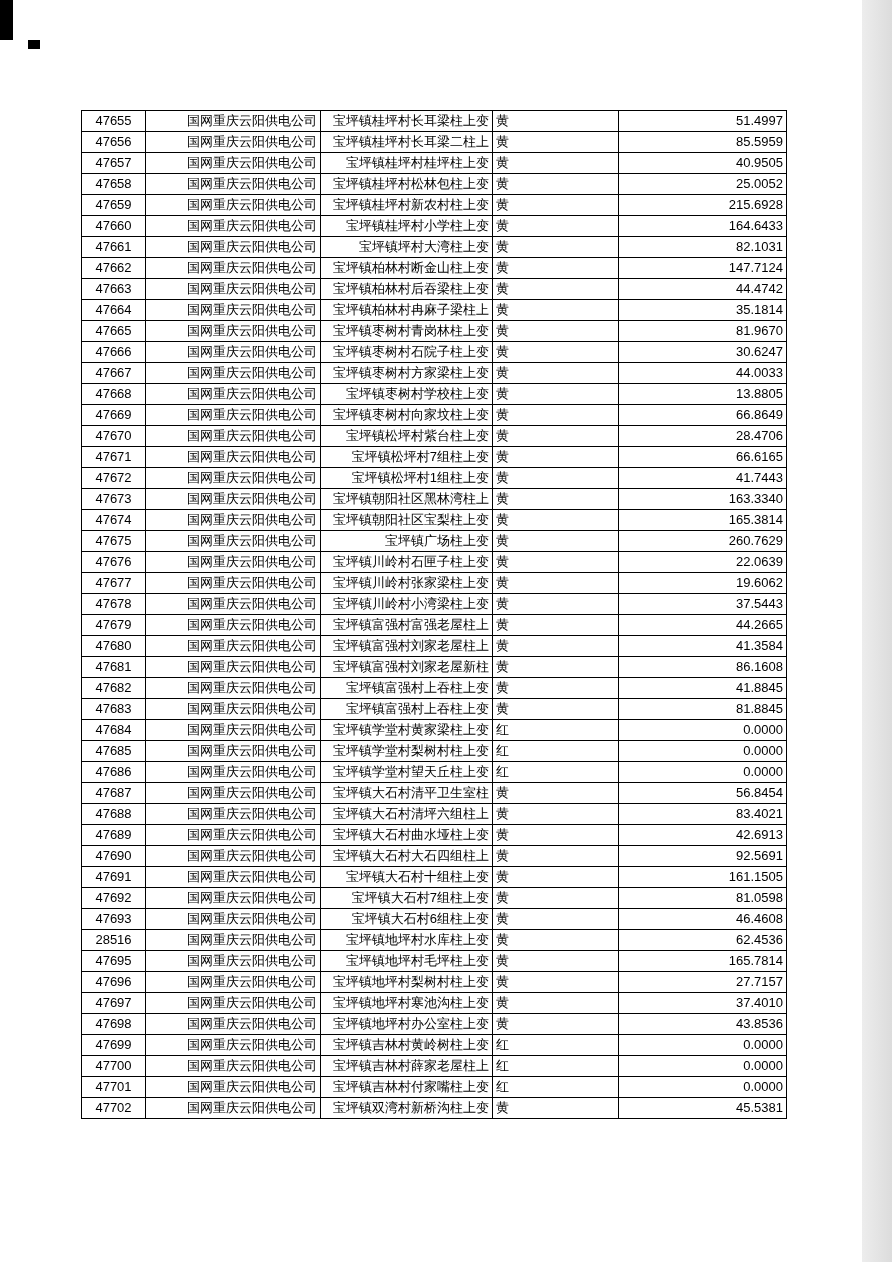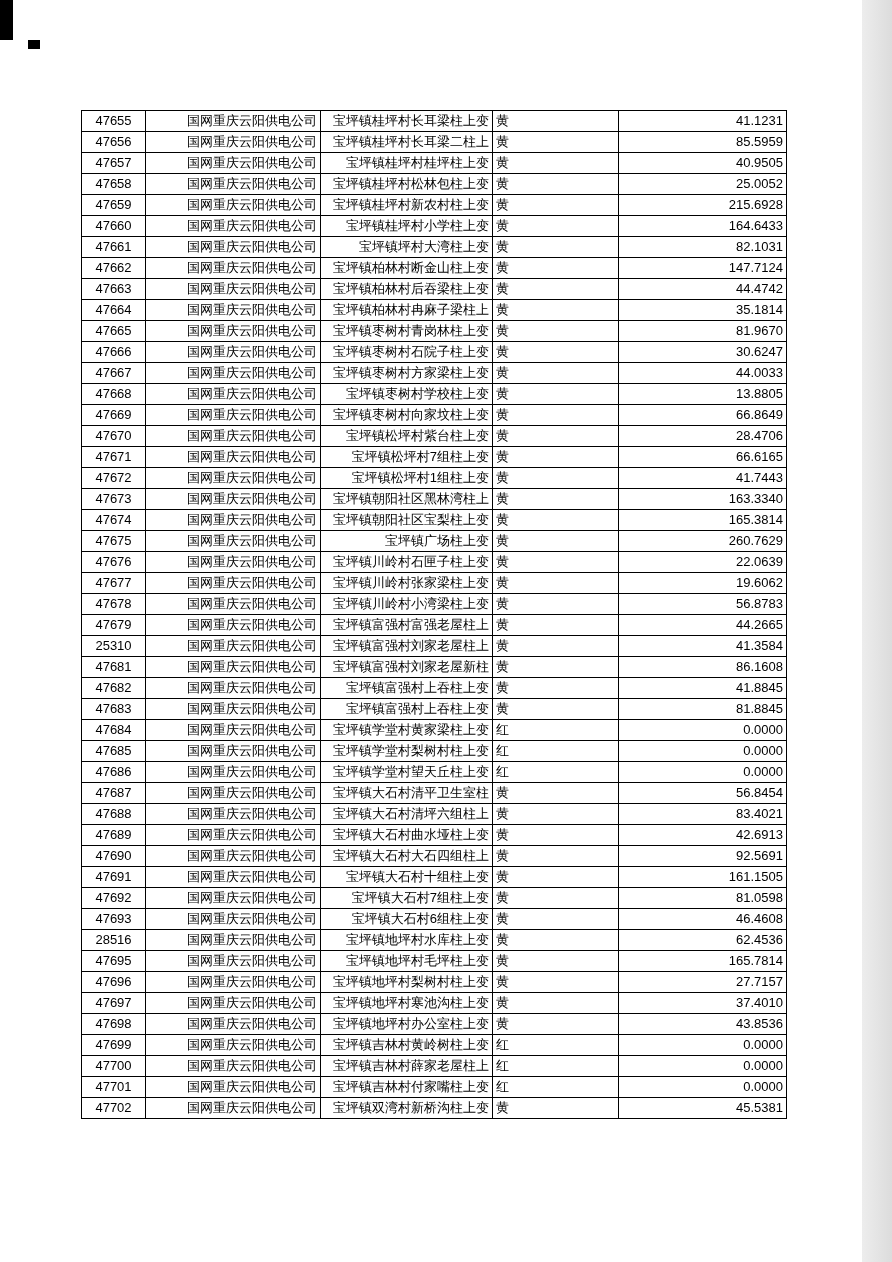--- a/index.html
+++ b/index.html
@@ -80,21 +80,21 @@
       <col style="width:172px">
       <col style="width:126px">
       <col style="width:168px">
     </colgroup>
     <tbody>
         <tr>
           <td class="c-id">47655</td>
           <td class="c-company">国网重庆云阳供电公司</td>
           <td class="c-station">宝坪镇桂坪村长耳梁柱上变</td>
           <td class="c-status">黄</td>
-          <td class="c-value">41.1231</td>
+          <td class="c-value">51.4997</td>
         </tr>
         <tr>
           <td class="c-id">47656</td>
           <td class="c-company">国网重庆云阳供电公司</td>
           <td class="c-station">宝坪镇桂坪村长耳梁二柱上</td>
           <td class="c-status">黄</td>
           <td class="c-value">85.5959</td>
         </tr>
         <tr>
           <td class="c-id">47657</td>
@@ -241,31 +241,31 @@
           <td class="c-company">国网重庆云阳供电公司</td>
           <td class="c-station">宝坪镇川岭村张家梁柱上变</td>
           <td class="c-status">黄</td>
           <td class="c-value">19.6062</td>
         </tr>
         <tr>
           <td class="c-id">47678</td>
           <td class="c-company">国网重庆云阳供电公司</td>
           <td class="c-station">宝坪镇川岭村小湾梁柱上变</td>
           <td class="c-status">黄</td>
-          <td class="c-value">56.8783</td>
+          <td class="c-value">37.5443</td>
         </tr>
         <tr>
           <td class="c-id">47679</td>
           <td class="c-company">国网重庆云阳供电公司</td>
           <td class="c-station">宝坪镇富强村富强老屋柱上</td>
           <td class="c-status">黄</td>
           <td class="c-value">44.2665</td>
         </tr>
         <tr>
-          <td class="c-id">25310</td>
+          <td class="c-id">47680</td>
           <td class="c-company">国网重庆云阳供电公司</td>
           <td class="c-station">宝坪镇富强村刘家老屋柱上</td>
           <td class="c-status">黄</td>
           <td class="c-value">41.3584</td>
         </tr>
         <tr>
           <td class="c-id">47681</td>
           <td class="c-company">国网重庆云阳供电公司</td>
           <td class="c-station">宝坪镇富强村刘家老屋新柱</td>
           <td class="c-status">黄</td>

